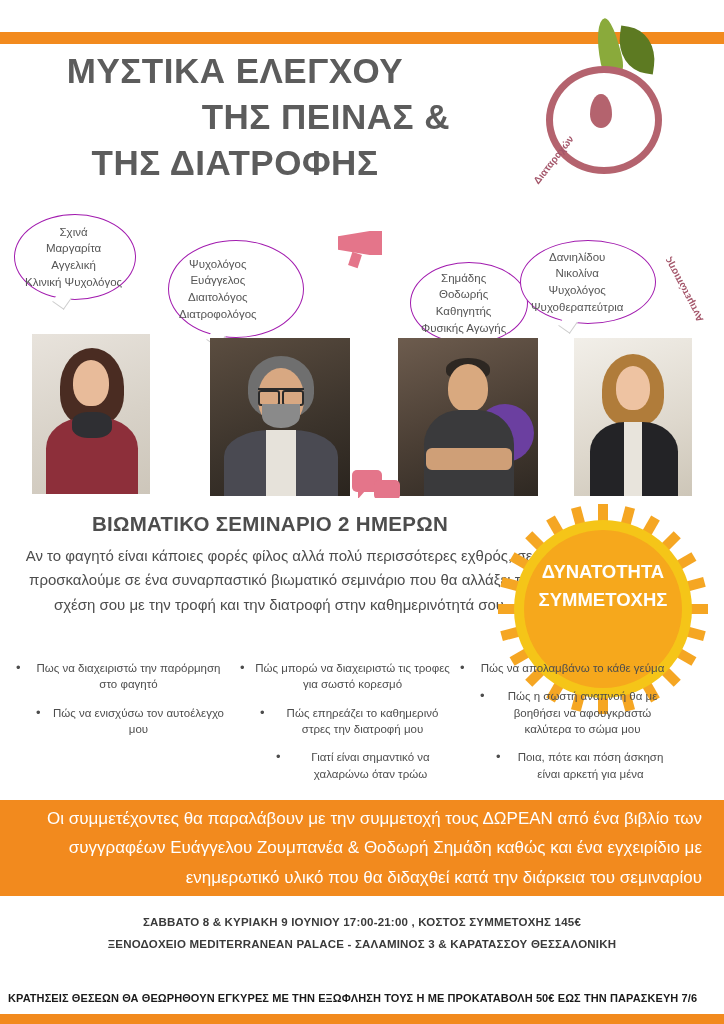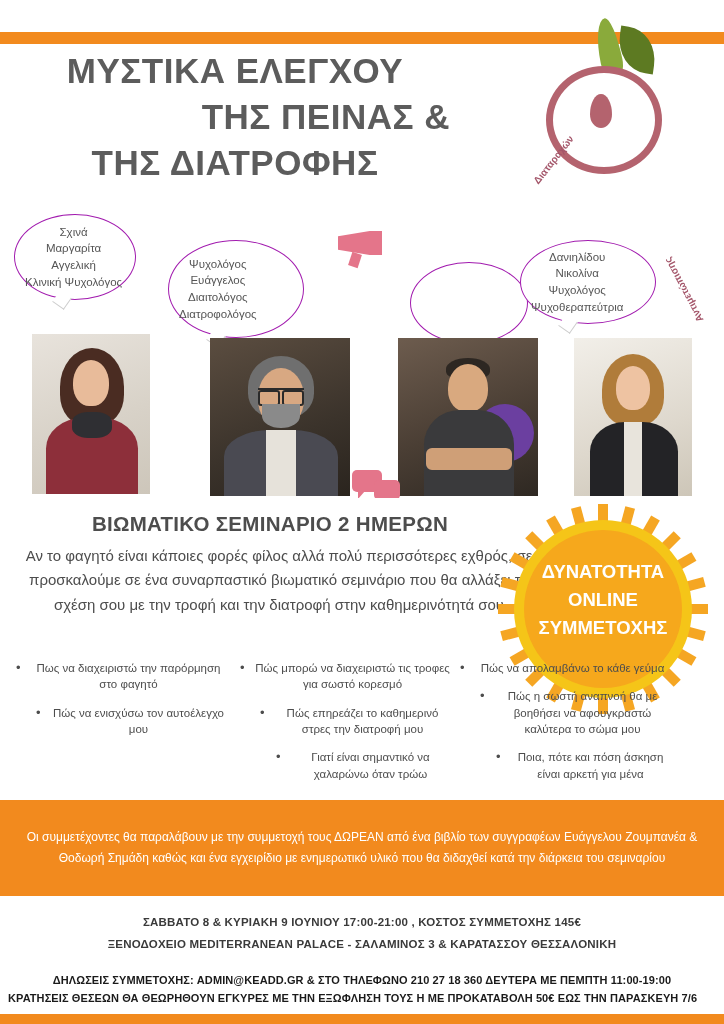--- a/index.html
+++ b/index.html
@@ -215,21 +215,21 @@
   .bcol .bitem:nth-child(3):before { left:38px; }
 
   
   .orange-band {
     position:absolute; left:0; top:800px; width:724px; height:96px;
     background:#f28a1e;
     color:#ffffff;
     display:flex; align-items:center; justify-content:center;
   }
   .orange-text {
-    width:680px; text-align:center; font-size:12px; line-height:1.72;
+    width:680px; text-align:right; font-size:17px; line-height:1.72;
   }
 
   
   .finfo1 {
     position:absolute; left:0; top:916px; width:724px; text-align:center;
     font-size:11.5px; font-weight:bold; color:#3a3a3a; letter-spacing:0.2px;
   }
   .finfo2 {
     position:absolute; left:0; top:938px; width:724px; text-align:center;
     font-size:11.5px; font-weight:bold; color:#3a3a3a; letter-spacing:0.2px;
@@ -289,20 +289,26 @@
     <div>
       <div>Ψυχολόγος</div>
       <div>Ευάγγελος</div>
       <div>Διαιτολόγος</div>
       <div>Διατροφολόγος</div>
     </div>
     <div class="tail"></div>
   </div>
 
   <div class="bubble b3">
+    <div>
+      <div>Σημάδης</div>
+      <div>Θοδωρής</div>
+      <div>Καθηγητής</div>
+      <div>Φυσικής Αγωγής</div>
+    </div>
     <div class="tail"></div>
   </div>
 
   <div class="bubble b4">
     <div>
       <div>Δανιηλίδου</div>
       <div>Νικολίνα</div>
       <div>Ψυχολόγος</div>
       <div>Ψυχοθεραπεύτρια</div>
     </div>
@@ -362,21 +368,20 @@
       <div class="ray" style="transform:rotate(105deg)"></div>
       <div class="ray" style="transform:rotate(120deg)"></div>
       <div class="ray" style="transform:rotate(135deg)"></div>
       <div class="ray" style="transform:rotate(150deg)"></div>
       <div class="ray" style="transform:rotate(165deg)"></div>
     </div>
     <div class="disc"></div>
     <div class="disc2"></div>
     <div class="badge-text">
       <div>ΔΥΝΑΤΟΤΗΤΑ</div>
-      <div>ONLINE</div>
       <div>ΣΥΜΜΕΤΟΧΗΣ</div>
     </div>
   </div>
 
   <div class="bullets">
     <div class="bcol c1">
       <div class="bitem">Πως να διαχειριστώ την παρόρμηση στο φαγητό</div>
       <div class="bitem">Πώς να ενισχύσω τον αυτοέλεγχο μου</div>
     </div>
     <div class="bcol c2">
@@ -390,17 +395,16 @@
       <div class="bitem">Ποια, πότε και πόση άσκηση είναι αρκετή για μένα</div>
     </div>
   </div>
 
   <div class="orange-band">
     <div class="orange-text">Οι συμμετέχοντες θα παραλάβουν με την συμμετοχή τους ΔΩΡΕΑΝ από ένα βιβλίο των συγγραφέων Ευάγγελου Ζουμπανέα &amp; Θοδωρή Σημάδη καθώς και ένα εγχειρίδιο με ενημερωτικό υλικό που θα διδαχθεί κατά την διάρκεια του σεμιναρίου</div>
   </div>
 
   <div class="finfo1">ΣΑΒΒΑΤΟ 8 &amp; ΚΥΡΙΑΚΗ 9 ΙΟΥΝΙΟΥ 17:00-21:00  , ΚΟΣΤΟΣ ΣΥΜΜΕΤΟΧΗΣ 145€</div>
   <div class="finfo2">ΞΕΝΟΔΟΧΕΙΟ MEDITERRANEAN PALACE - ΣΑΛΑΜΙΝΟΣ 3 &amp; ΚΑΡΑΤΑΣΣΟΥ ΘΕΣΣΑΛΟΝΙΚΗ</div>
-  <div class="finfo3">ΔΗΛΩΣΕΙΣ ΣΥΜΜΕΤΟΧΗΣ: ADMIN@KEADD.GR &amp; ΣΤΟ ΤΗΛΕΦΩΝΟ 210 27 18 360 ΔΕΥΤΕΡΑ ΜΕ ΠΕΜΠΤΗ 11:00-19:00</div>
   <div class="finfo4">ΚΡΑΤΗΣΕΙΣ ΘΕΣΕΩΝ ΘΑ ΘΕΩΡΗΘΟΥΝ ΕΓΚΥΡΕΣ ΜΕ ΤΗΝ ΕΞΩΦΛΗΣΗ ΤΟΥΣ Η ΜΕ ΠΡΟΚΑΤΑΒΟΛΗ 50€ ΕΩΣ ΤΗΝ ΠΑΡΑΣΚΕΥΗ 7/6</div>
 
   <div class="bar-bottom"></div>
 </div>
 
 </body></html>

